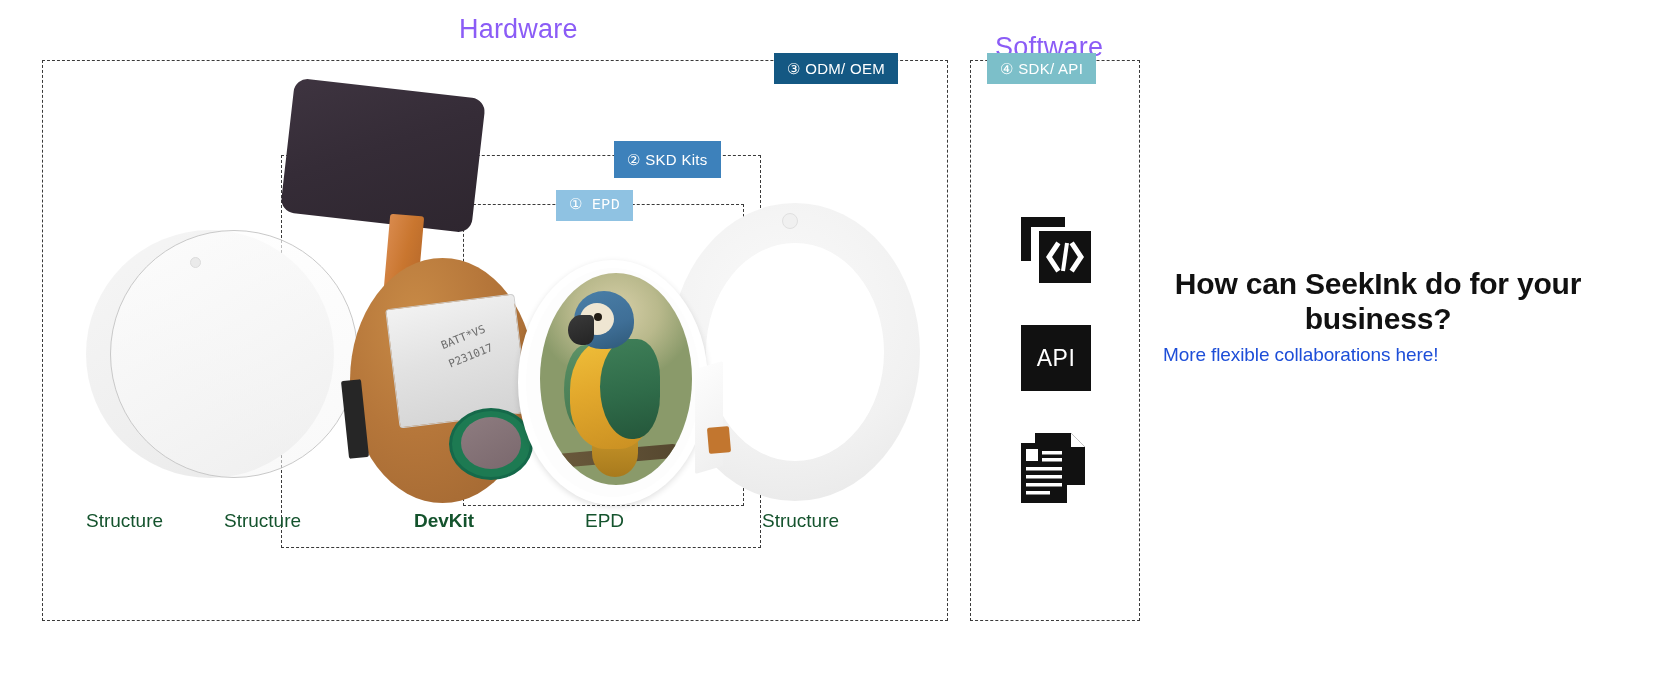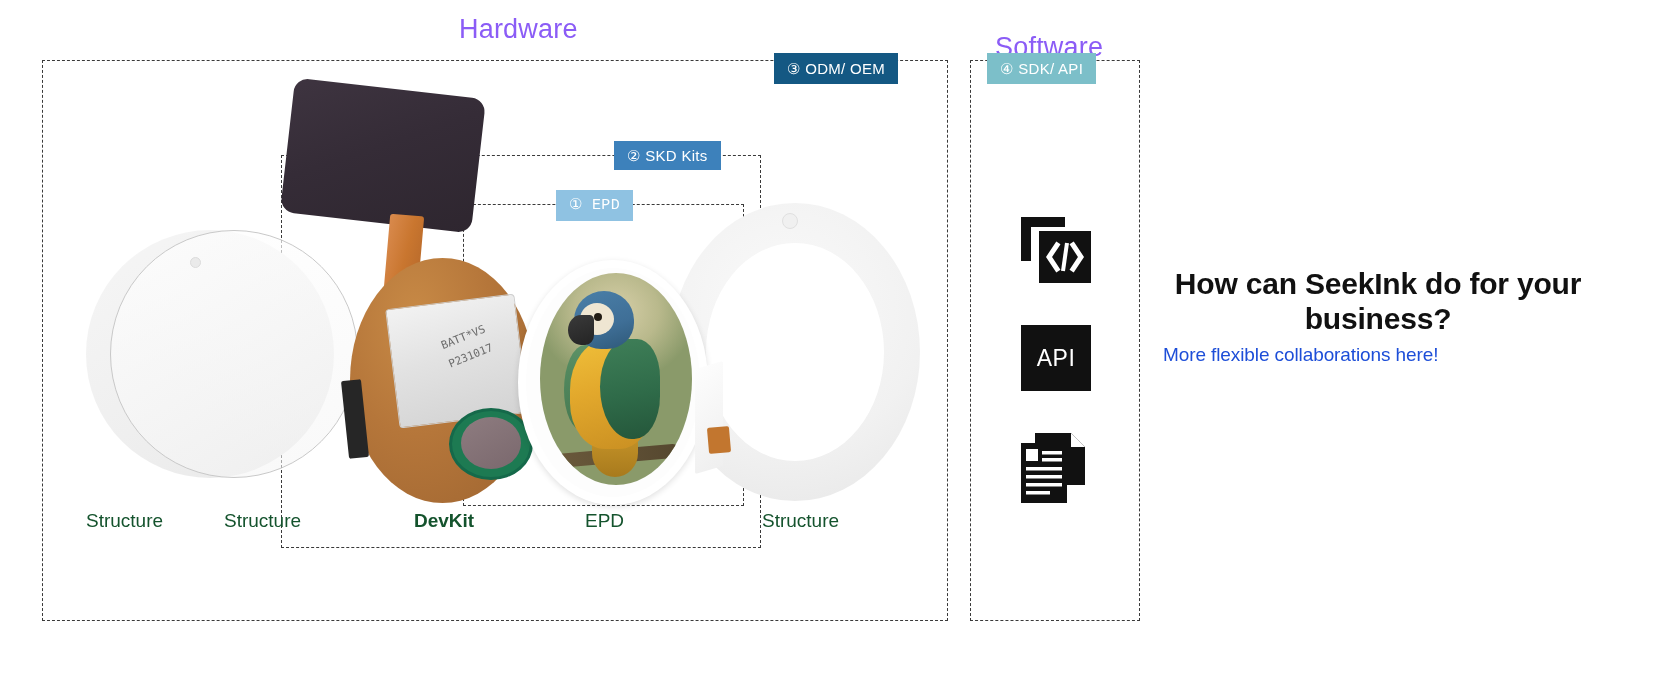--- a/index.html
+++ b/index.html
@@ -48,21 +48,21 @@
     line-height: 1;
     display: flex;
     align-items: center;
     justify-content: center;
     white-space: nowrap;
     letter-spacing: .3px;
     padding: 0 13px;
   }
   #badge-odm  { left: 774px; top: 53px;  height: 31px; background: #145883; }
   #badge-sdk  { left: 987px; top: 53px;  height: 31px; background: #7cbfc9; }
-  #badge-skd  { left: 614px; top: 141px; height: 29px; background: #3d81bb; }
+  #badge-skd  { left: 614px; top: 141px; height: 37px; background: #3d81bb; }
   #badge-epd  { left: 556px; top: 190px; height: 31px; background: #8fc2e2; font-family: Liberation Mono, monospace; }
 
   
   #photo { position: absolute; left: 40px; top: 75px; width: 910px; height: 445px; }
 
   .ring-outer {
     position: absolute;
     border-radius: 50%;
     background: radial-gradient(circle at 38% 30%, #fbfbfb 0%, #f2f2f2 62%, #e9e9e9 100%);
   }

